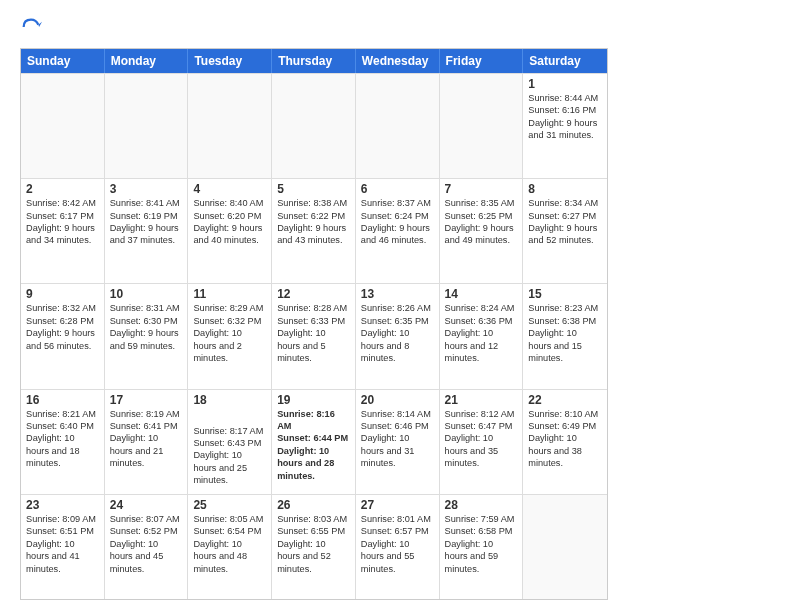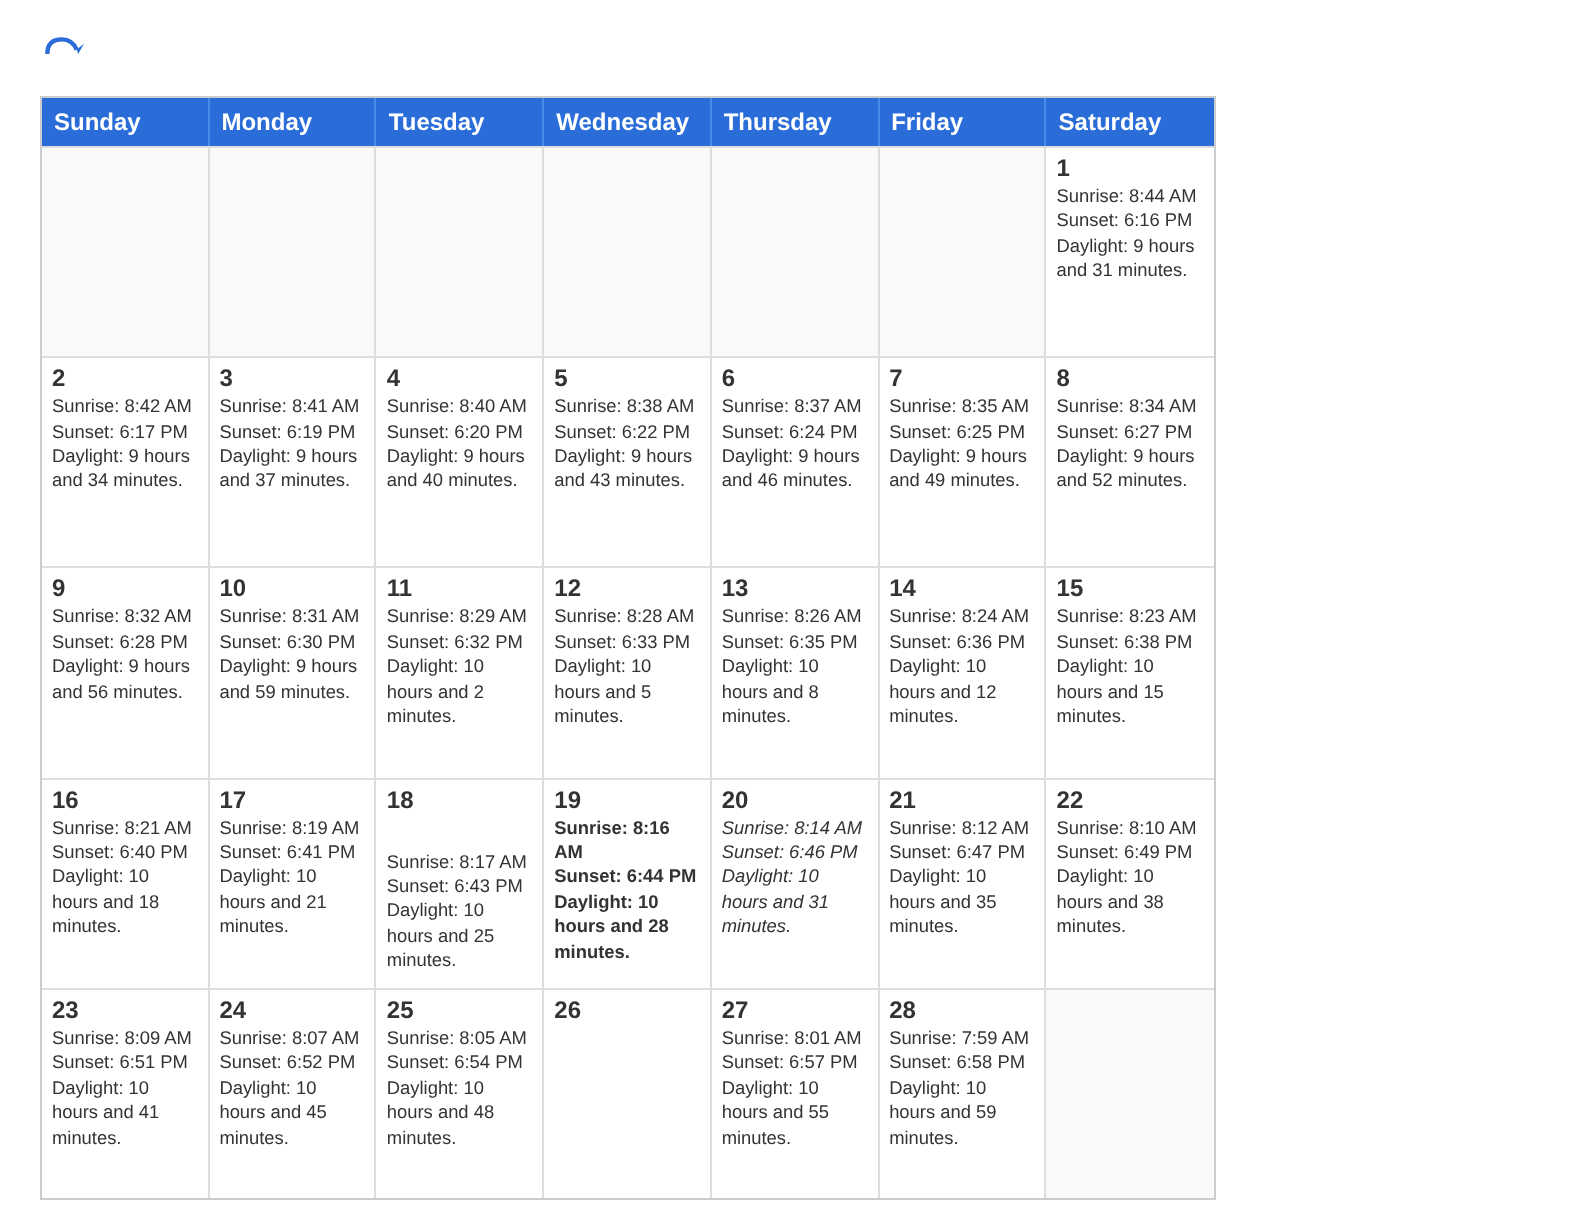--- a/index.html
+++ b/index.html
@@ -127,22 +127,22 @@
       <div class="month-title"></div>
       <div class="location"></div>
     </div>
   </div>
 
   <div class="calendar">
     <div class="cal-header-row">
     <div class="cal-header-cell">Sunday</div>
         <div class="cal-header-cell">Monday</div>
         <div class="cal-header-cell">Tuesday</div>
+        <div class="cal-header-cell">Thursday</div>
         <div class="cal-header-cell">Wednesday</div>
-        <div class="cal-header-cell">Thursday</div>
         <div class="cal-header-cell">Friday</div>
         <div class="cal-header-cell">Saturday</div>
       </div>
     <div class="cal-body">
     <div class="cal-week">
           <div class="cal-cell empty"></div>
           <div class="cal-cell empty"></div>
           <div class="cal-cell empty"></div>
           <div class="cal-cell empty"></div>
           <div class="cal-cell empty"></div>
@@ -262,21 +262,21 @@
 Daylight: 10 hours and 25 minutes.</div>
           </div>
           <div class="cal-cell">
             <span class="day-num">19</span>
             <div class="cell-text" style="white-space: pre-line; font-weight: bold;">Sunrise: 8:16 AM
 Sunset: 6:44 PM
 Daylight: 10 hours and 28 minutes.</div>
           </div>
           <div class="cal-cell">
             <span class="day-num">20</span>
-            <div class="cell-text" style="white-space: pre-line; font-style: italic;">Sunrise: 8:14 AM
+            <div class="cell-text" style="white-space: pre-line;">Sunrise: 8:14 AM
 Sunset: 6:46 PM
 Daylight: 10 hours and 31 minutes.</div>
           </div>
           <div class="cal-cell">
             <span class="day-num">21</span>
             <div class="cell-text" style="white-space: pre-line;">Sunrise: 8:12 AM
 Sunset: 6:47 PM
 Daylight: 10 hours and 35 minutes.</div>
           </div>
           <div class="cal-cell">
@@ -300,20 +300,23 @@
 Daylight: 10 hours and 45 minutes.</div>
           </div>
           <div class="cal-cell">
             <span class="day-num">25</span>
             <div class="cell-text" style="white-space: pre-line;">Sunrise: 8:05 AM
 Sunset: 6:54 PM
 Daylight: 10 hours and 48 minutes.</div>
           </div>
           <div class="cal-cell">
             <span class="day-num">26</span>
+            <div class="cell-text" style="white-space: pre-line;">Sunrise: 8:03 AM
+Sunset: 6:55 PM
+Daylight: 10 hours and 52 minutes.</div>
           </div>
           <div class="cal-cell">
             <span class="day-num">27</span>
             <div class="cell-text" style="white-space: pre-line;">Sunrise: 8:01 AM
 Sunset: 6:57 PM
 Daylight: 10 hours and 55 minutes.</div>
           </div>
           <div class="cal-cell">
             <span class="day-num">28</span>
             <div class="cell-text" style="white-space: pre-line;">Sunrise: 7:59 AM

